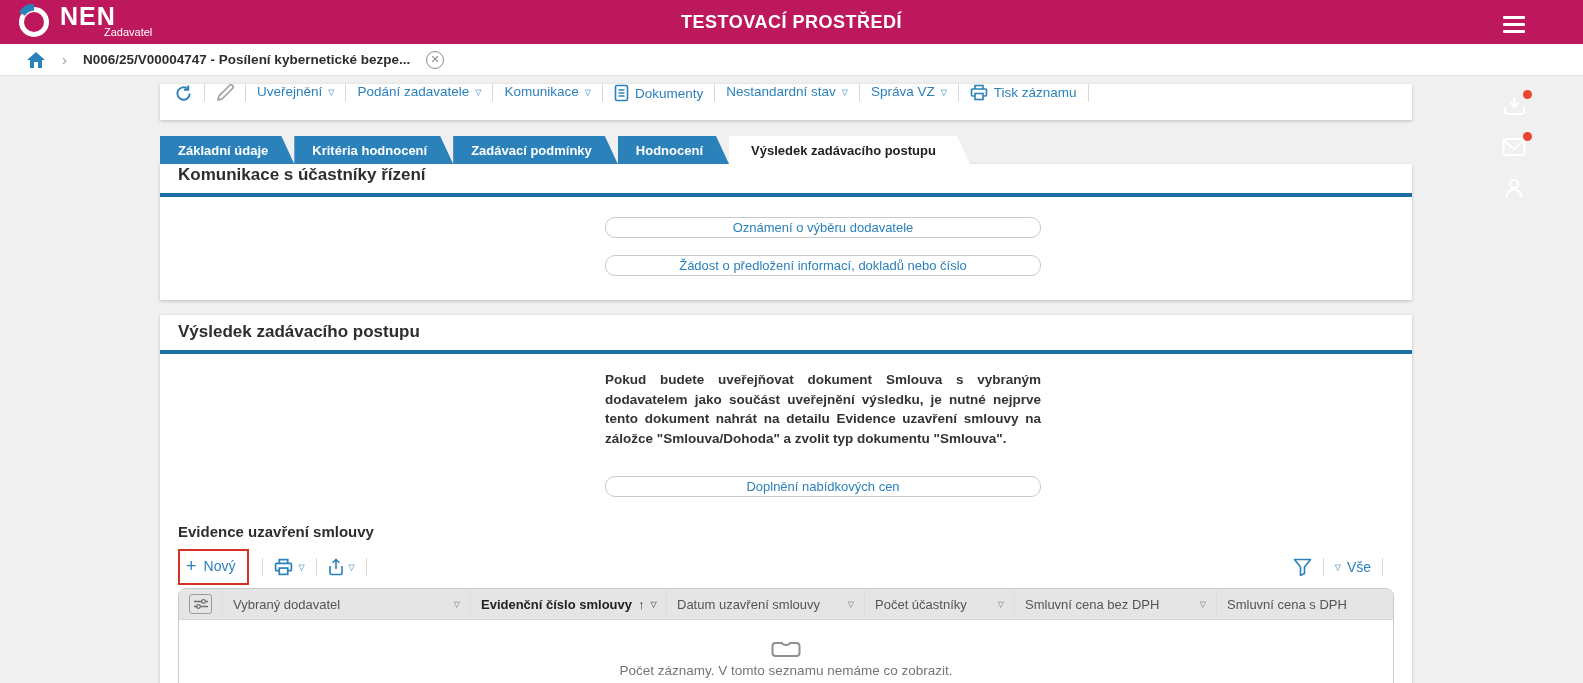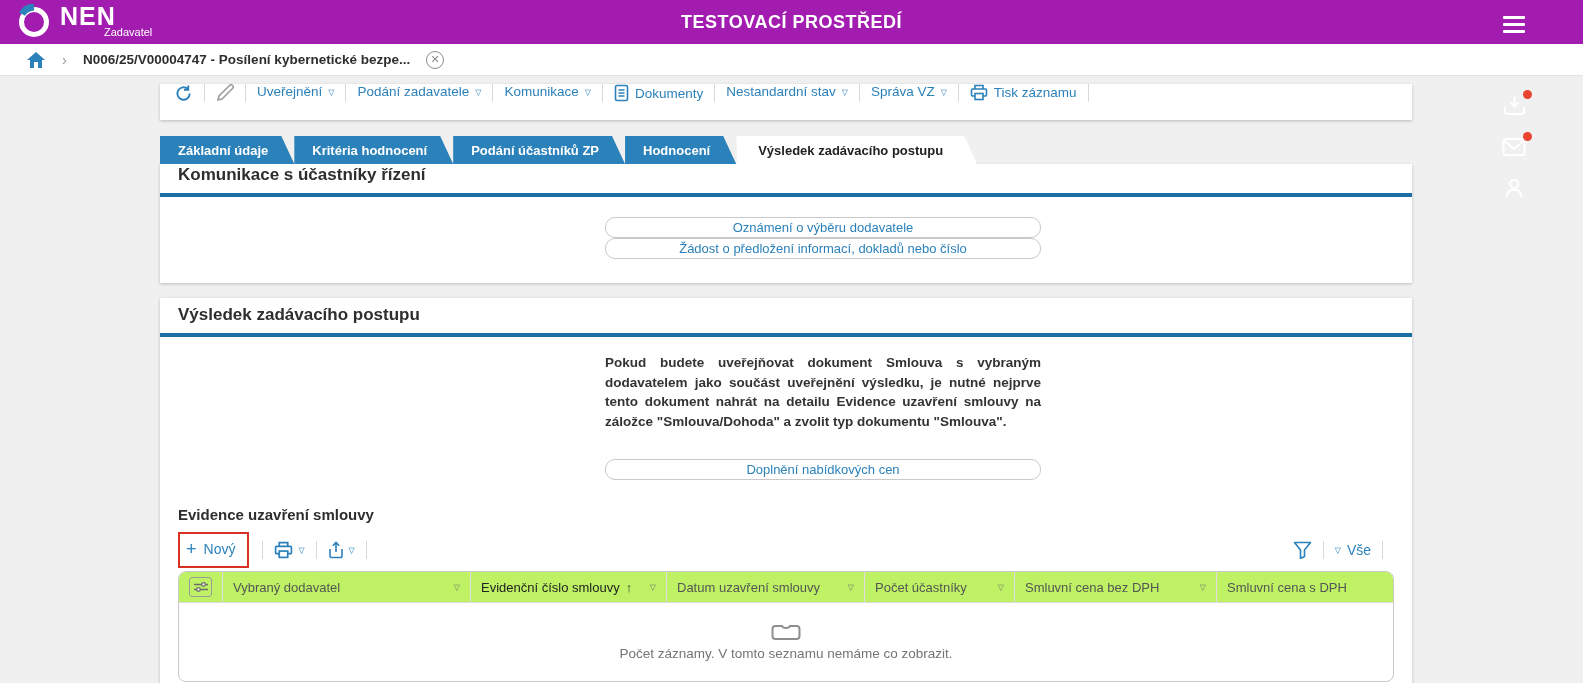--- a/index.html
+++ b/index.html
@@ -1,20 +1,20 @@
 <!DOCTYPE html>
 <html><head>
 <meta charset="utf-8">
 <style>
   * { box-sizing: border-box; margin: 0; padding: 0; }
   html,body { width:1583px; height:683px; overflow:hidden; }
   body { font-family:"Liberation Sans", sans-serif; background:#f0f0f1; color:#333; }
 
   
-  .topbar { height:44px; background:#a21caf; display:flex; align-items:center; padding:0 16px; position:relative; color:#fff; }
+  .topbar { height:44px; background:#be185d; display:flex; align-items:center; padding:0 16px; position:relative; color:#fff; }
   .brand { display:flex; align-items:flex-start; gap:8px; }
   .brand-text { display:flex; flex-direction:column; line-height:1; }
   .brand-name { font-size:25px; font-weight:bold; letter-spacing:1px; }
   .brand-sub { font-size:11px; margin:-2px 0 0 44px; }
   .topbar-title { position:absolute; left:0; right:0; text-align:center; font-size:18px; font-weight:bold; letter-spacing:.5px; pointer-events:none; }
   .topbar-right { margin-left:auto; display:flex; align-items:center; gap:20px; z-index:2;flex-direction:column; }
   .tb-group { display:flex; align-items:center; gap:8px; }
   .tb-time { font-size:15px; }
   .tb-create { font-size:16px; font-weight:bold; }
   .tb-vsep { width:2px; height:26px; background:rgba(255,255,255,.85); }
@@ -42,43 +42,43 @@
   
   .tabstrip { display:flex; margin-top:16px; height:28px; position:relative; z-index:3; }
   .tab { background:#2b81ba; color:#fff; font-size:13px; font-weight:bold; display:flex; align-items:center; padding:0 26px 0 18px; clip-path:polygon(0 0, calc(100% - 13px) 0, 100% 100%, 0 100%); cursor:pointer; white-space:nowrap; }
   .tab.active { background:#fff; color:#222; box-shadow:0 1px 3px rgba(0,0,0,.25); padding:0 34px 0 22px; }
 
   
   .panel { overflow:hidden; }
   .panel h2 { font-size:17px; font-weight:bold; color:#2e2e2e; padding:7px 18px 8px; }
   #panel1 h2 { margin-top:-6px; }
   .rule { height:4px; background:#1c6ea4; }
-  .btn-col { padding:20px 0 24px 445px; display:flex; flex-direction:column; }
+  .btn-col { padding:20px 0 24px 445px; display:flex; flex-direction:column; gap:17px; }
   .pill { width:436px; height:21px; border:1px solid #c9c9c9; border-radius:10px; background:#fff; color:#2b81ba; font-size:13px; display:flex; align-items:center; justify-content:center; cursor:pointer; }
   #panel2 { margin-top:15px; padding-bottom:8px; }
   .note { width:436px; margin:16px 0 0 445px; font-size:13.5px; font-weight:600; color:#333; text-align:justify; line-height:1.45; }
   .single-btn { margin:28px 0 0 445px; }
   .evid-title { font-size:15px; font-weight:bold; color:#2e2e2e; margin:26px 18px 0; }
 
   
   .grid-toolbar { display:flex; align-items:center; margin:8px 18px 0; height:38px; font-size:14px; color:#2b81ba; }
   .new-wrap { border:2px solid #d93025; display:flex; align-items:center; padding:6px 12px 8px 6px; margin-right:2px; }
   .new-btn { display:flex; align-items:center; gap:7px; cursor:pointer; }
   .plus { font-size:18px; font-weight:normal; line-height:1; }
   .icon-drop { display:flex; align-items:center; gap:5px; cursor:pointer; }
   .gt-right { margin-left:auto; display:flex; align-items:center; }
   .vse { display:flex; align-items:center; gap:6px; cursor:pointer; }
 
   
   .grid { margin:2px 18px 0; border:1px solid #c9c9c9; border-radius:8px; overflow:hidden; background:#fff; }
-  .grid-head { display:flex; background:#bef264; border-bottom:1px solid #d9d9d9; height:31px; font-size:13px; color:#555; }
+  .grid-head { display:flex; background:#e5e5e5; border-bottom:1px solid #d9d9d9; height:31px; font-size:13px; color:#555; }
   .gcell { display:flex; align-items:center; gap:6px; padding:0 10px; border-right:1px solid #dedede; height:100%; overflow:hidden; white-space:nowrap; }
   .gcell:last-child { border-right:none; }
   .gc-caret { margin-left:auto; font-size:8px; color:#777; }
-  .gc-sorted { font-weight:normal; color:#222; }
+  .gc-sorted { font-weight:bold; color:#222; }
   .sort-arrow { font-size:13px; color:#333; }
   .cfg-box { width:26px; height:20px; border:1px solid #9a9a9a; border-radius:3px; display:flex; align-items:center; justify-content:center; margin:0 auto; cursor:pointer; }
   .grid-body { height:78px; display:flex; flex-direction:column; align-items:center; justify-content:center; gap:5px; color:#757575; font-size:13.5px; }
 
   svg { display:block; }
 </style>
 </head>
 <body>
 
 <header class="topbar">
@@ -225,21 +225,21 @@
           </svg>
       </span>
       <span>Tisk záznamu</span>
     </span>
     <span class="vsep"></span>
   </div>
 
   <div class="tabstrip">
     <div class="tab">Základní údaje</div>
     <div class="tab">Kritéria hodnocení</div>
-    <div class="tab">Podání účastníků ZP</div>
+    <div class="tab">Zadávací podmínky</div>
     <div class="tab">Hodnocení</div>
     <div class="tab active">Výsledek zadávacího postupu</div>
   </div>
 
   <section class="panel card" id="panel1">
     <h2>Komunikace s účastníky řízení</h2>
     <div class="rule"></div>
     <div class="btn-col">
       <button class="pill">Oznámení o výběru dodavatele</button>
       <button class="pill">Žádost o předložení informací, dokladů nebo číslo</button>

